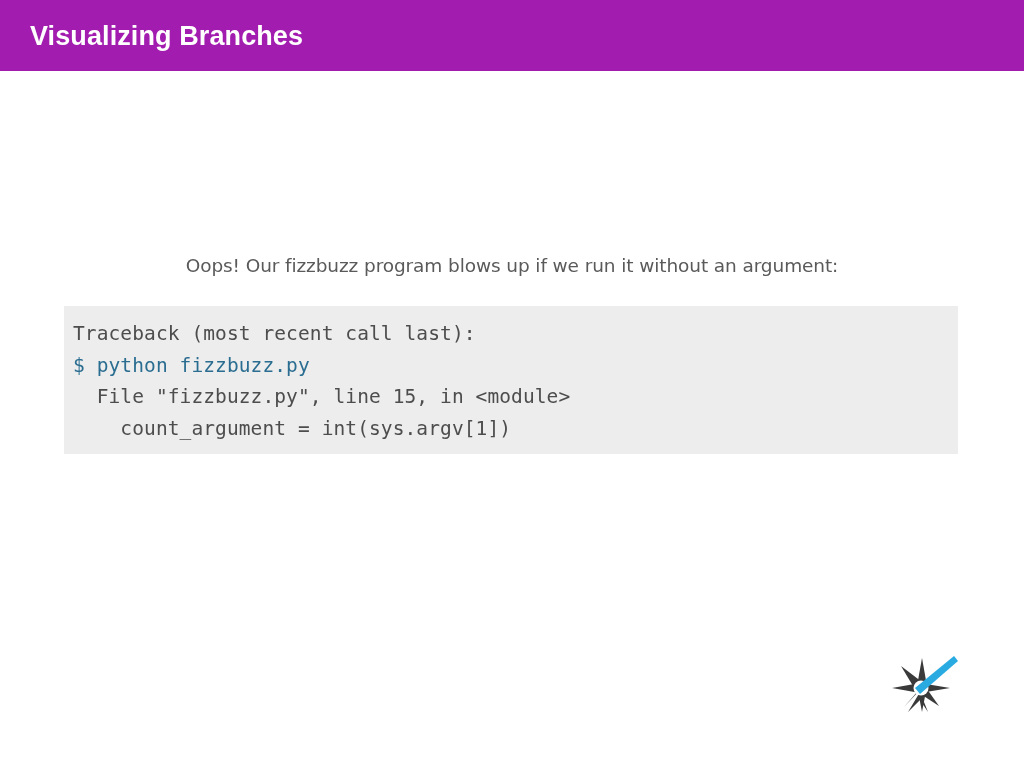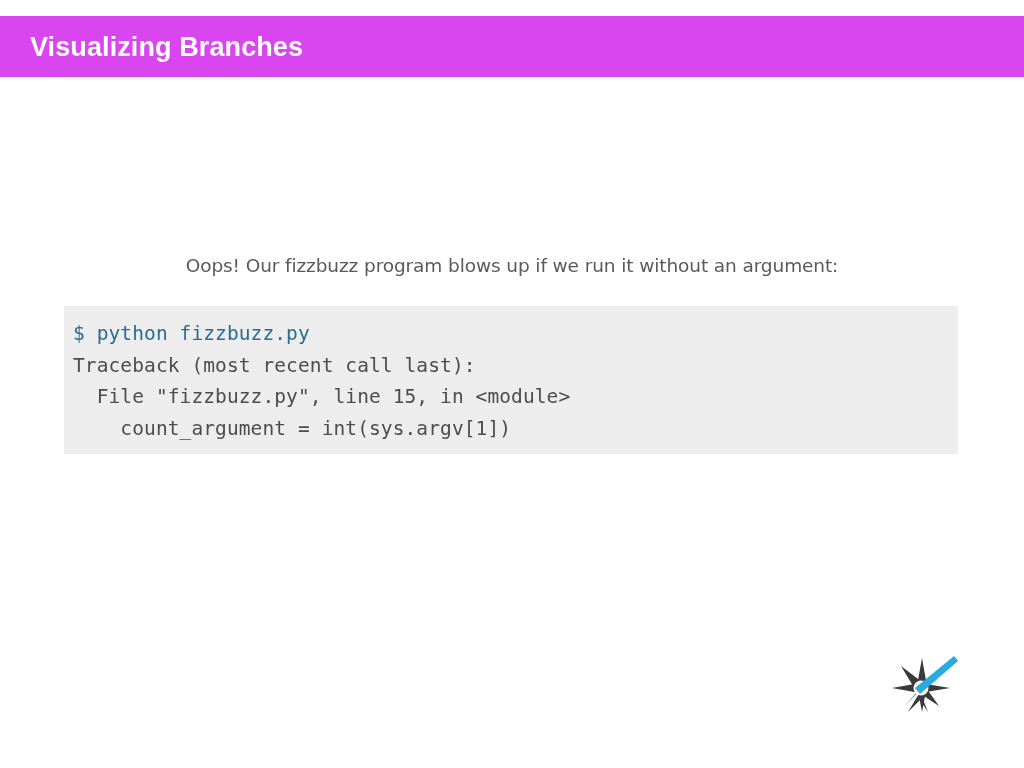--- a/index.html
+++ b/index.html
@@ -14,24 +14,23 @@
     overflow: hidden;
     position: relative;
   }
 
   
   .slide-header {
     position: absolute;
     top: 0;
     left: 0;
     width: 1024px;
-    height: 61px;
-    background: #d946ef;
+    height: 71px;
+    background: #a21caf;
     box-sizing: border-box;
-    margin-top: 16px;
   }
   .slide-header .title {
     position: absolute;
     left: 30px;
     top: 50%;
     transform: translateY(-50%);
     color: #ffffff;
     font-size: 27px;
     font-weight: bold;
     letter-spacing: 0.1px;
@@ -97,22 +96,22 @@
 
 <div class="slide-header">
   <div class="title">Visualizing Branches</div>
 </div>
 
 <div class="slide-body">
 
   <div class="caption">Oops! Our fizzbuzz program blows up if we run it without an argument:</div>
 
   <div class="code-block">
+    <div class="code-line">Traceback (most recent call last):</div>
     <div class="code-line prompt">$ python fizzbuzz.py</div>
-    <div class="code-line">Traceback (most recent call last):</div>
     <div class="code-line">  File "fizzbuzz.py", line 15, in &lt;module&gt;</div>
     <div class="code-line">    count_argument = int(sys.argv[1])</div>
   </div>
 
   <div class="logo">
     <svg width="76" height="76" viewBox="0 0 76 76" xmlns="http://www.w3.org/2000/svg">
 
       <g>
 
         <polygon points="36,8 41,36 36,62 31,36" fill="#3a3a3a"></polygon>

